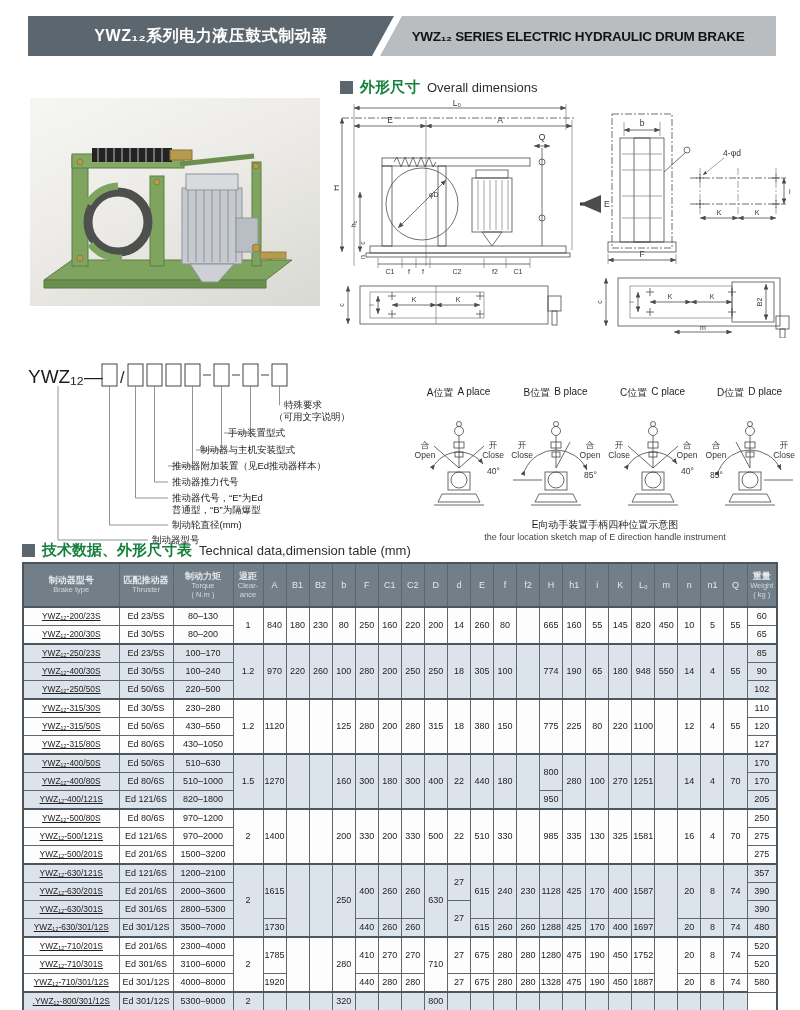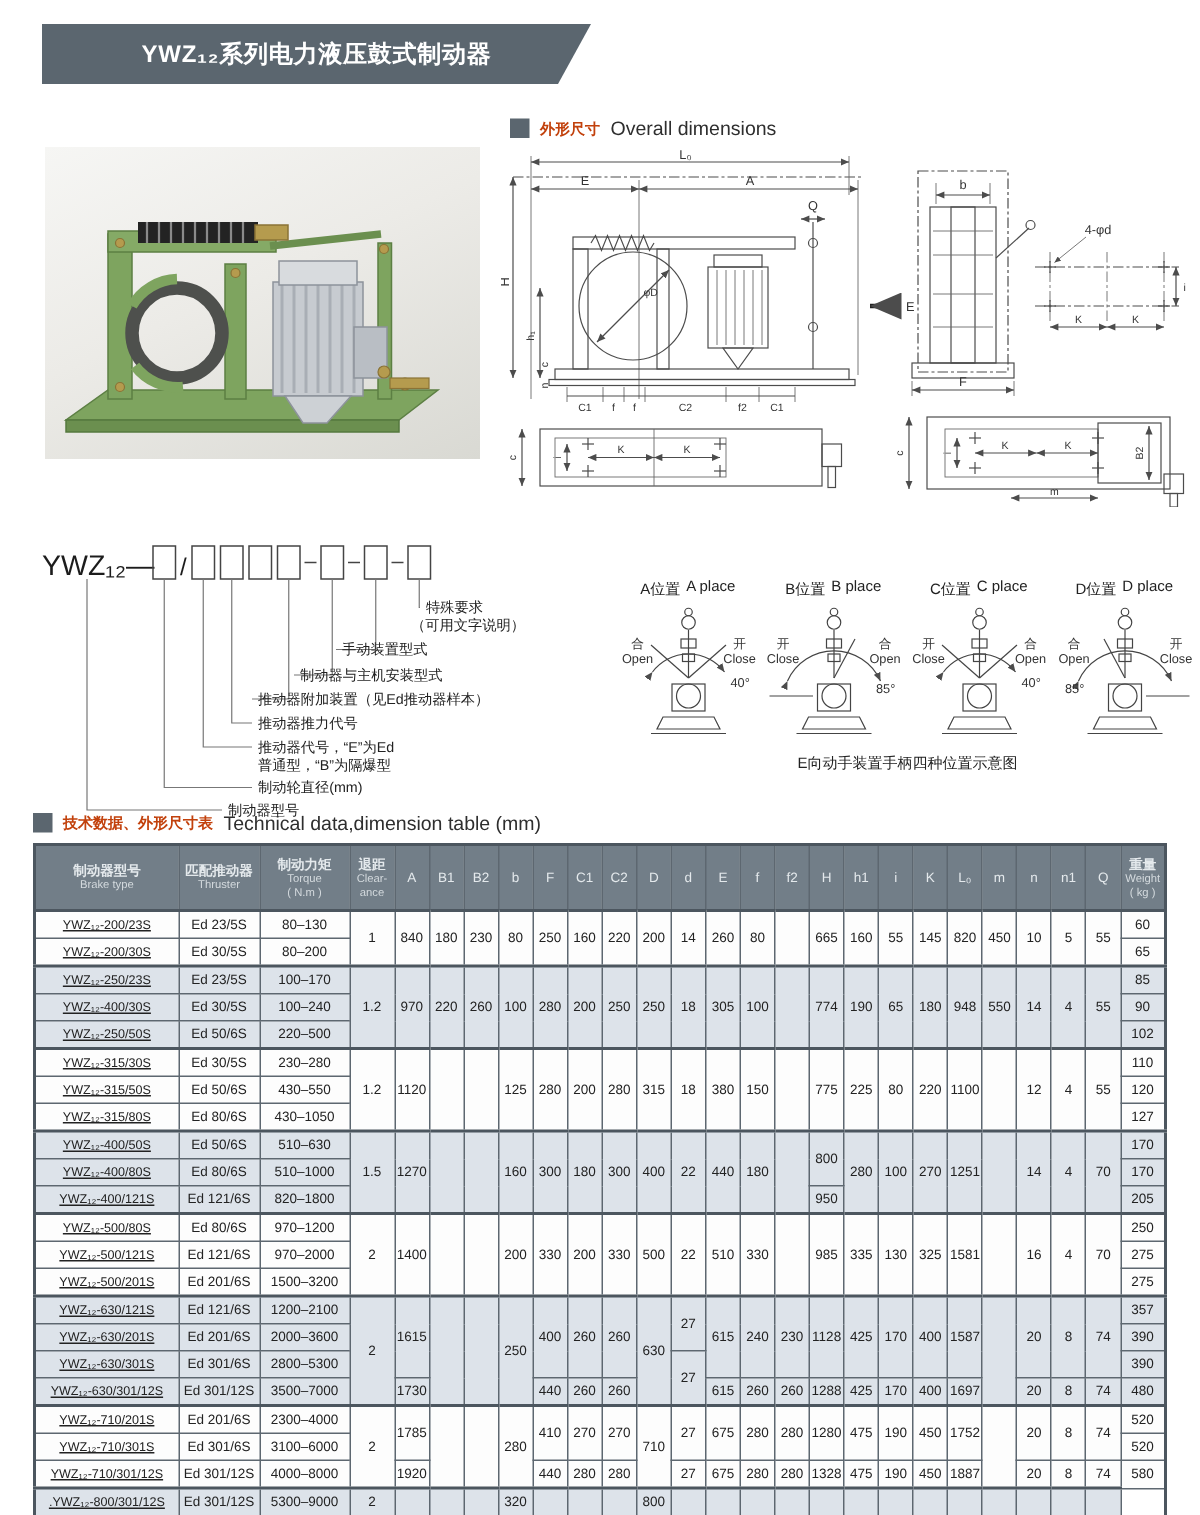--- a/index.html
+++ b/index.html
@@ -11,21 +11,21 @@
             clip-path:polygon(0 0,100% 0,calc(100% - 22px) 100%,0 100%);
             display:flex;align-items:center;justify-content:center;
             color:#fff;font-weight:bold;font-size:16px;letter-spacing:.5px;}
   .hdr-right{position:absolute;left:352px;top:0;width:396px;height:40px;background:#b9bdbf;
             clip-path:polygon(22px 0,100% 0,100% 100%,0 100%);
             display:flex;align-items:center;justify-content:center;
             color:#141414;font-weight:bold;font-size:13.5px;letter-spacing:-.3px;}
   
   .sec{position:absolute;display:flex;align-items:center;gap:7px;white-space:nowrap;}
   .sec .sq{width:13px;height:13px;background:#5b666f;flex:0 0 auto;}
-  .sec .zh{font-weight:bold;font-size:10px;color:#c2410c;}
+  .sec .zh{font-weight:bold;font-size:15px;color:#15803d;}
   .sec .en{font-size:13px;color:#2e2e2e;}
   
   .photo{position:absolute;left:30px;top:98px;width:290px;height:208px;
          background:linear-gradient(155deg,#f6f6f4 0%,#ecebe7 45%,#d9d9d3 100%);}
   
   .draw{position:absolute;left:334px;top:100px;}
   .ln{stroke:#4c4c4c;stroke-width:.8;fill:none;}
   .thin{stroke:#6a6a6a;stroke-width:.6;fill:none;}
   .dd{stroke-dasharray:7 2 2 2;}
   .lbl{font-size:8.5px;fill:#333;}
@@ -35,21 +35,21 @@
   .note .en{font-size:7.5px;color:#777;line-height:1.25;}
   
   .tc{position:absolute;left:28px;top:356px;}
   .tc-lbl{font-size:9.5px;fill:#222;}
   .tc-box{stroke:#444;stroke-width:1;fill:none;}
   .tc-lead{stroke:#777;stroke-width:.8;fill:none;}
   
   .positions{position:absolute;left:410px;top:386px;width:390px;}
   .pos-row{display:flex;}
   .pos{width:97px;display:flex;flex-direction:column;align-items:center;}
-  .pos-title{font-size:10px;color:#222;display:flex;gap:4px;margin-bottom:2px;}
+  .pos-title{font-size:10px;color:#222;display:flex;gap:4px;margin-bottom:18px;}
   .pos svg{display:block;}
   .pcap{text-align:center;margin-top:2px;}
   .pcap .zh{font-size:10px;color:#222;}
   .pcap .en{font-size:9px;color:#444;}
   .sk{stroke:#444;stroke-width:.8;fill:none;}
   .skt{font-size:8.5px;fill:#333;}
   
   .tbl-wrap{position:absolute;left:22px;top:562px;}
   table{border-collapse:collapse;table-layout:fixed;width:756px;border:2px solid #4c565f;}
   th,td{border:1px solid #5d6770;padding:0;text-align:center;vertical-align:middle;}
@@ -64,20 +64,21 @@
   tr.s td{background:#dde3ea;}
   tr.gs td{border-top:2px solid #4c565f;}
 </style>
 </head>
 <body>
 
 <div class="page">
 
   <div class="hdr">
     <div class="hdr-left">YWZ₁₂系列电力液压鼓式制动器</div>
+    <div class="hdr-right">YWZ₁₂  SERIES ELECTRIC HYDRAULIC DRUM BRAKE</div>
   </div>
 
   <div class="photo">
     <svg width="290" height="208" viewBox="0 0 290 208">
       <g>
         <polygon points="14,182 236,182 262,162 42,162" fill="#7ea45f" stroke="#5c7f43" stroke-width="1"></polygon>
         <polygon points="14,182 236,182 236,190 14,190" fill="#6b8f4f" stroke="#567a3f" stroke-width="1"></polygon>
       </g>
       <g>
         <rect x="42" y="58" width="16" height="110" fill="#7ea45f" stroke="#5c7f43"></rect>
@@ -462,20 +463,21 @@
           <text class="skt" x="12" y="30" text-anchor="middle">合</text>
           <text class="skt" x="12" y="40" text-anchor="middle">Open</text>
           <text class="skt" x="80" y="30" text-anchor="middle">开</text>
           <text class="skt" x="80" y="40" text-anchor="middle">Close</text>
           <text class="skt" x="6" y="60">85°</text>
         </svg>
       </div>
     </div>
     <div class="pcap">
       <div class="zh">E向动手装置手柄四种位置示意图</div>
+      <div class="en">the four location sketch map of E direction handle instrument</div>
     </div>
   </div>
 
   <div class="sec" style="left:22px;top:541px;">
     <div class="sq"></div>
     <span class="zh">技术数据、外形尺寸表</span>
     <span class="en">Technical data,dimension table (mm)</span>
   </div>
 
   <div class="tbl-wrap">

